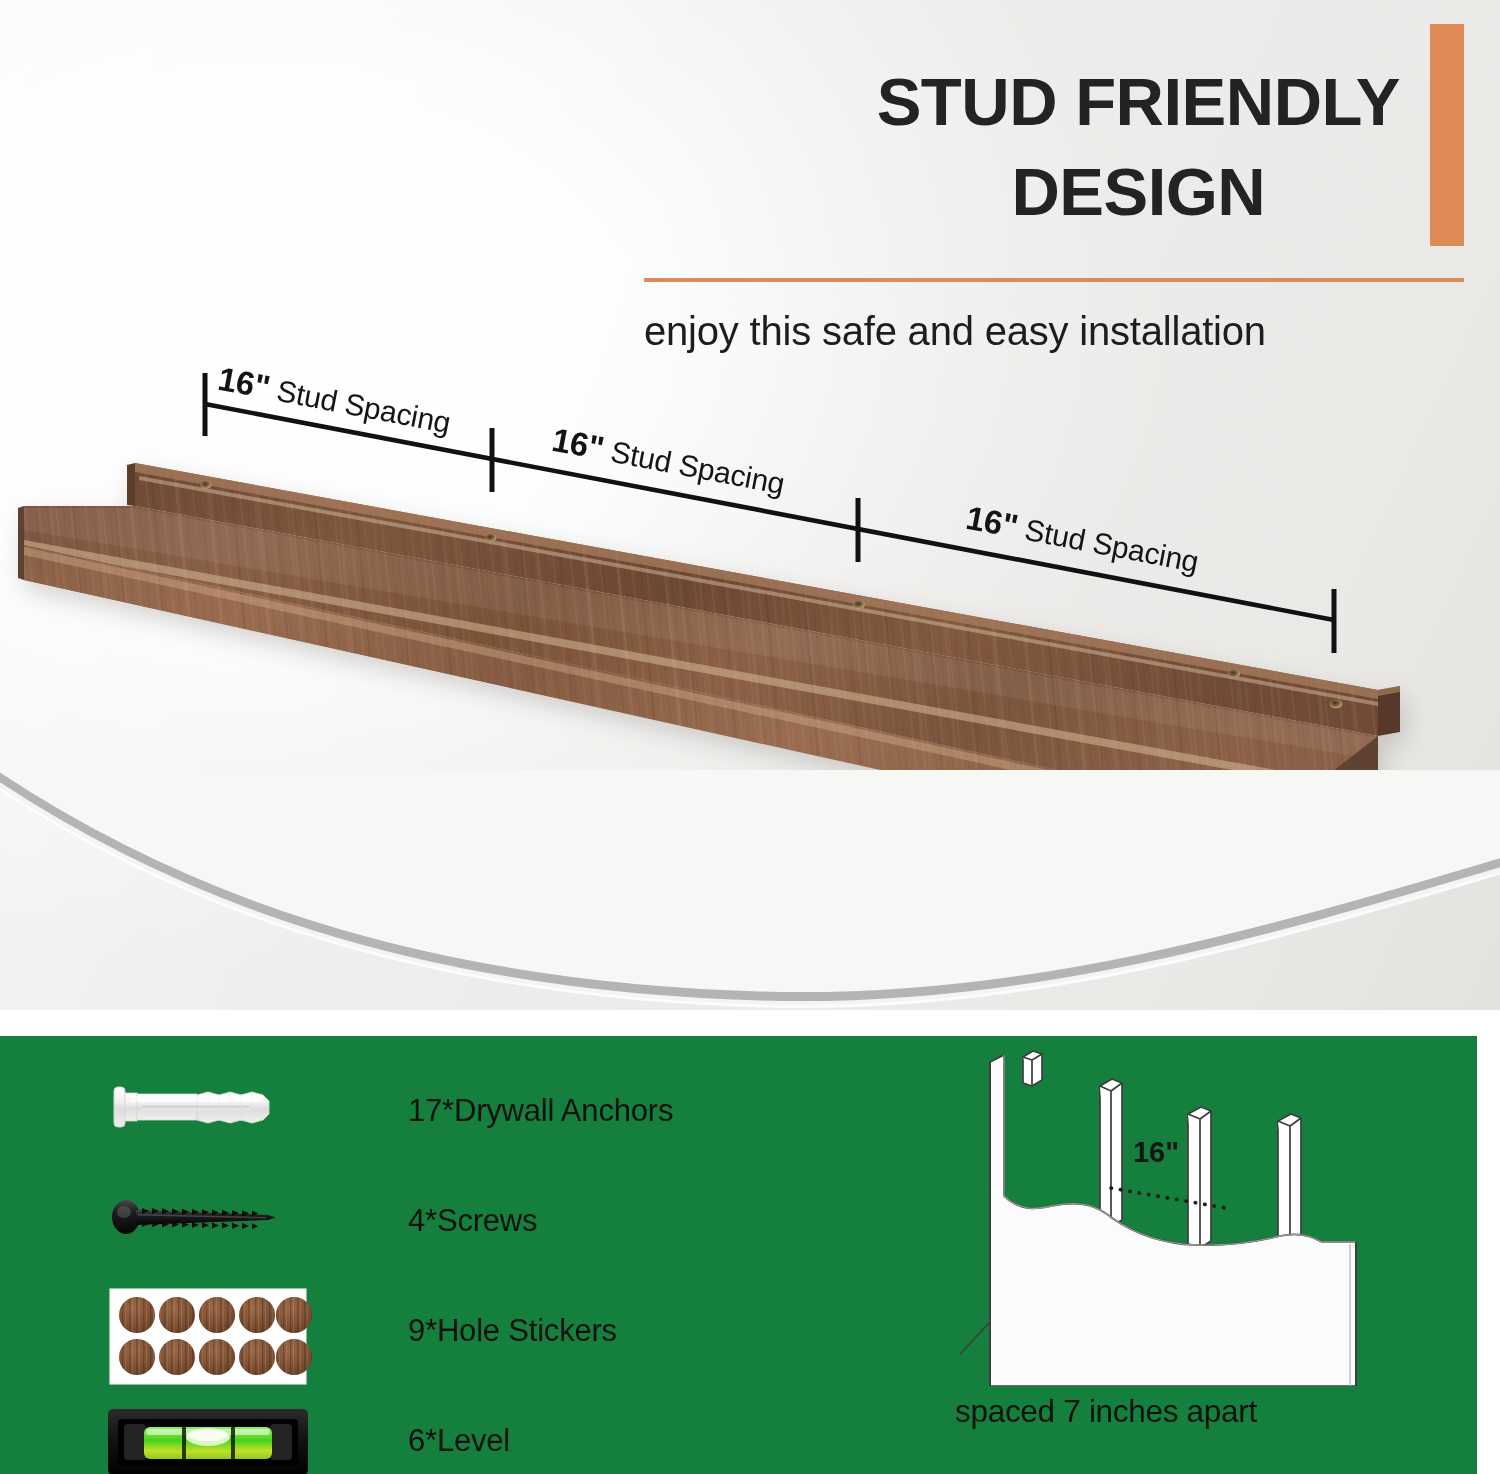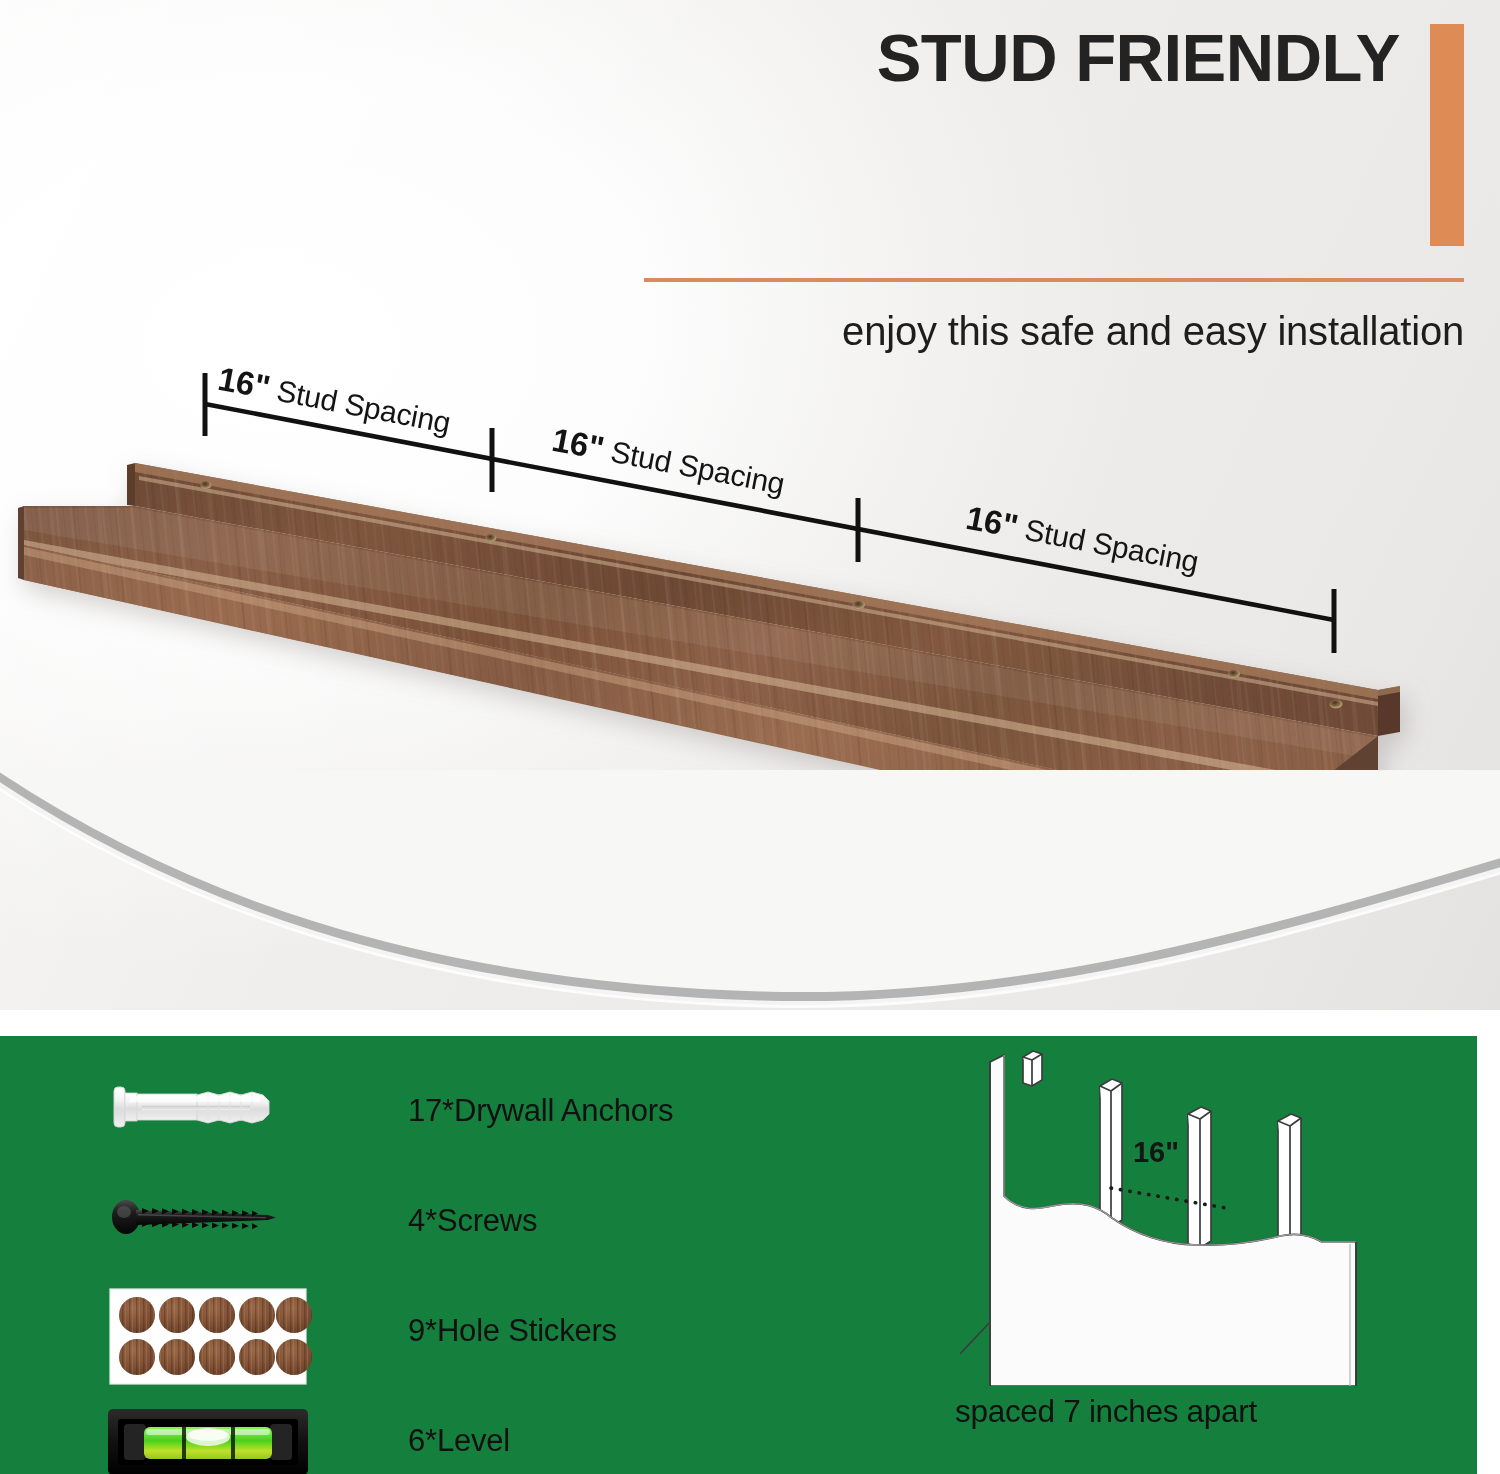--- a/index.html
+++ b/index.html
@@ -22,37 +22,37 @@
   #hero .wallshade{
     position:absolute; left:0; top:0; width:100%; height:100%;
     background:linear-gradient(115deg, rgba(255,255,255,0.65) 0%, rgba(255,255,255,0) 38%,
                 rgba(226,224,221,0.35) 82%, rgba(214,212,209,0.45) 100%);
     pointer-events:none;
   }
 
   
   #title-block{ position:absolute; right:36px; top:24px; width:820px; text-align:right; }
   .title-row{ display:flex; justify-content:flex-end; align-items:flex-start; }
-  .title-text{ text-align:center; }
+  .title-text{ text-align:center;margin-top:44px; }
   .t-line{
     font-family:"Liberation Sans", sans-serif;
     font-weight:700; font-size:67px; line-height:1.02;
     letter-spacing:-0.5px; color:#232323;
     white-space:nowrap;
   }
   .t-line.two{ margin-top:22px; }
   .accent-bar{
     width:34px; height:222px; background:#de8b56; margin-left:30px; flex:0 0 34px;
   }
   .rule{
     height:4px; background:#d98a5e; margin-top:32px; width:100%;
   }
   .subtitle{
     margin-top:27px; font-size:40px; color:#1d1d1d; letter-spacing:-0.2px;
-    font-weight:400; white-space:nowrap; text-align:right;
+    font-weight:400; white-space:nowrap; text-align:left;
   }
 
   
   #measure{ position:absolute; left:0; top:0; width:1500px; height:1010px; pointer-events:none; }
   .m-label{
     position:absolute; white-space:nowrap; color:#141414;
     font-size:30px; letter-spacing:-0.2px;
     transform-origin:left bottom;
   }
   .m-label b{ font-weight:700; font-size:33px; }
@@ -209,20 +209,21 @@
     </div>
     <div class="m-label" style="left:963px; top:498px; transform:rotate(10.8deg);">
       <b>16"</b><span> Stud Spacing</span>
     </div>
   </div>
 
   <div id="title-block">
     <div class="title-row">
       <div class="title-text">
         <div class="t-line">STUD FRIENDLY</div>
+        <div class="t-line two">DESIGN</div>
       </div>
       <div class="accent-bar"></div>
     </div>
     <div class="rule"></div>
     <div class="subtitle">enjoy this safe and easy installation</div>
   </div>
 
   <div id="wave">
     <svg width="1500" height="290" viewBox="0 0 1500 290" preserveAspectRatio="none">
       <path d="M -30,-10 C 170,130 420,218 760,228 C 1020,236 1250,170 1530,86 L 1530,-40 L -30,-40 Z" fill="#f7f7f6"></path>

